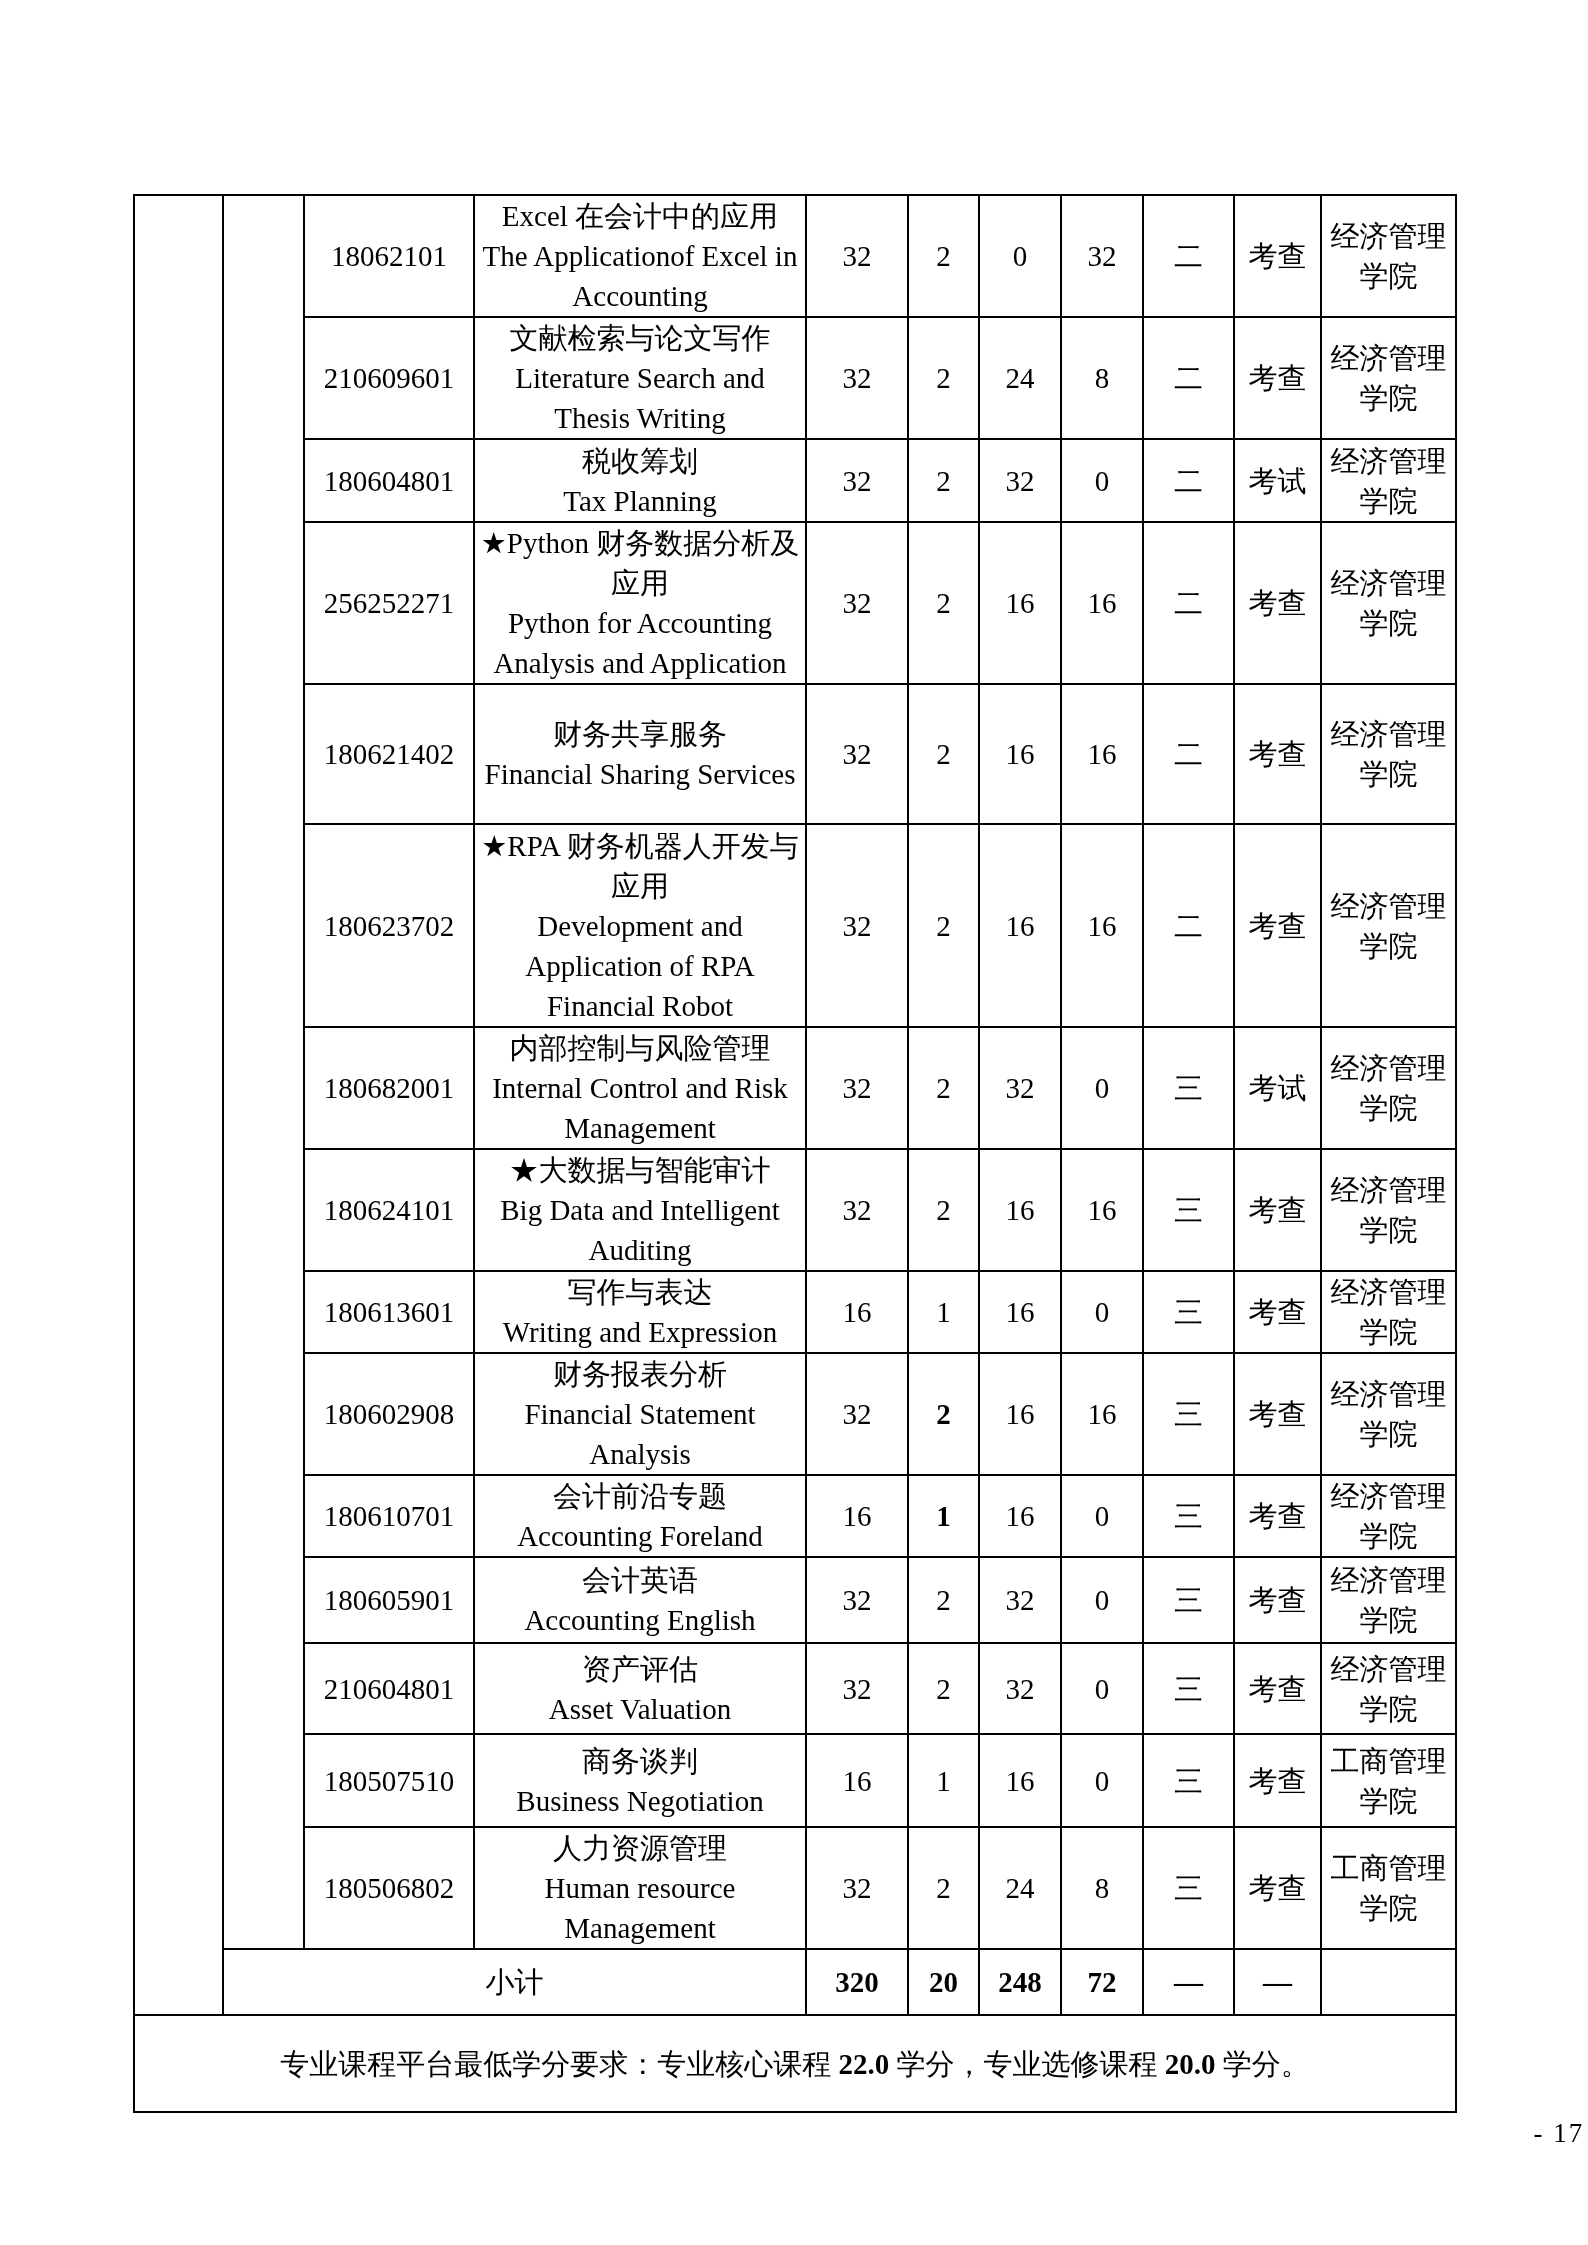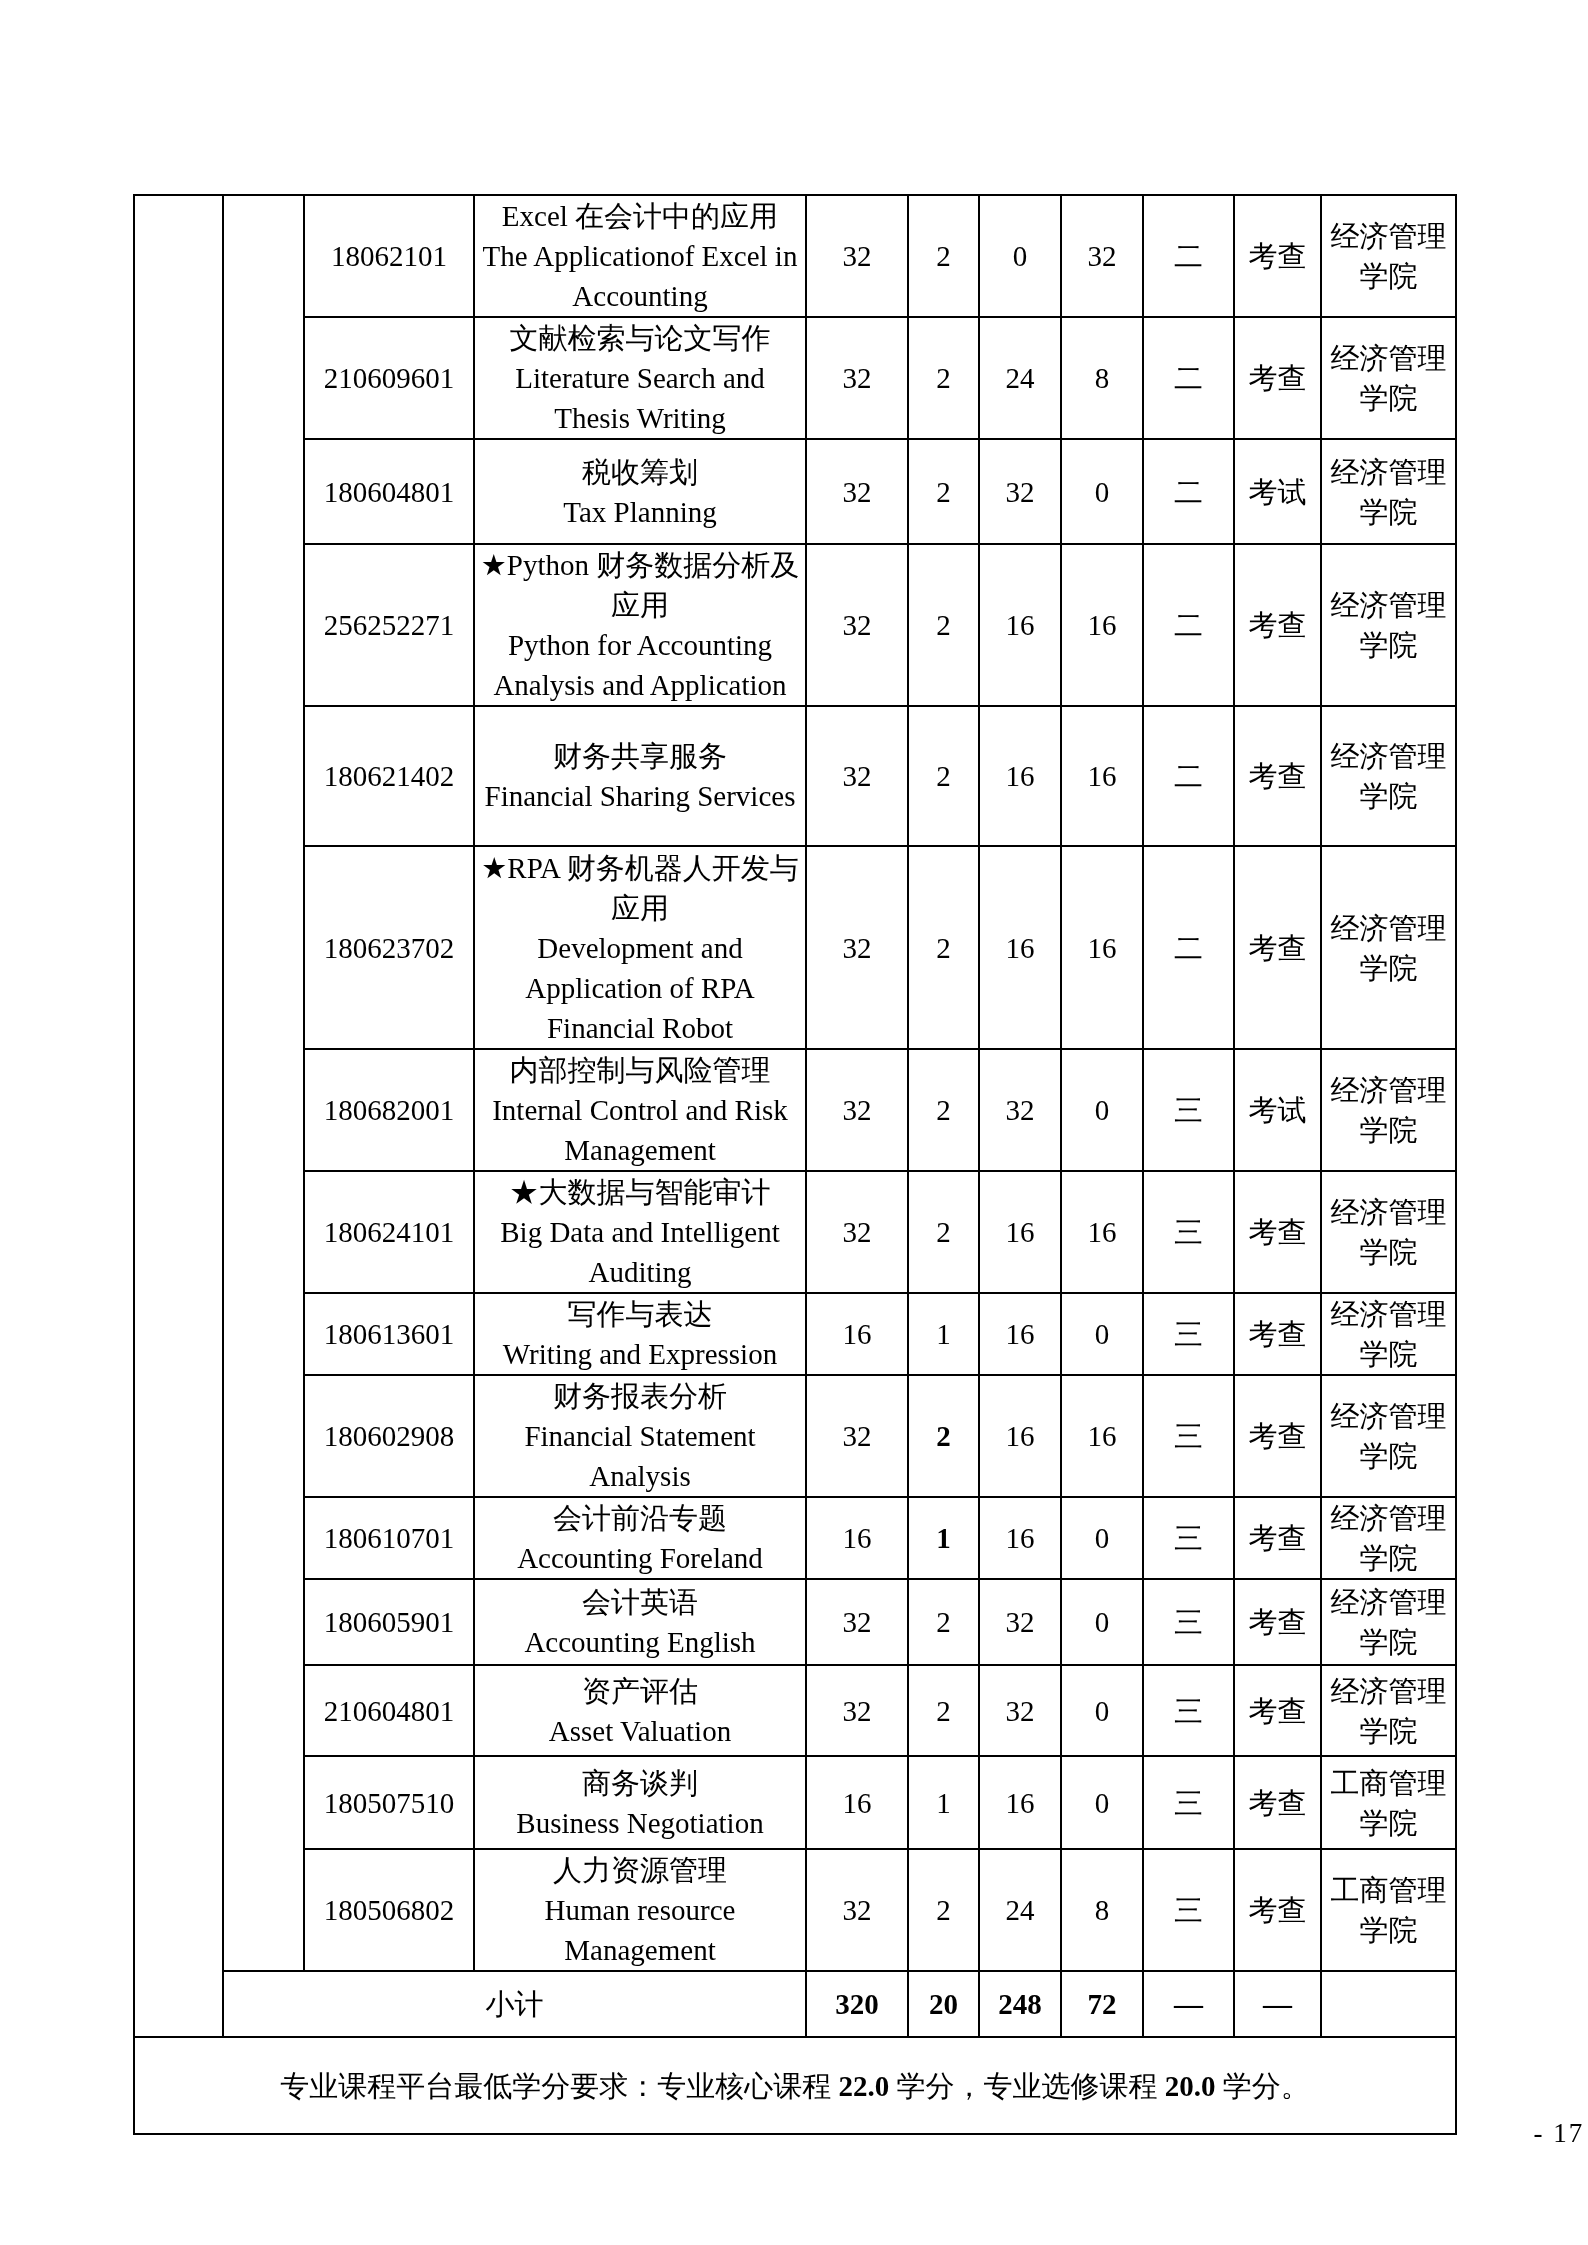--- a/index.html
+++ b/index.html
@@ -89,21 +89,21 @@
           <span class="en">Literature Search and Thesis Writing</span>
         </td>
         <td>32</td>
         <td>2</td>
         <td>24</td>
         <td>8</td>
         <td>二</td>
         <td>考查</td>
         <td>经济管理学院</td>
       </tr>
-      <tr style="height: 105px;">
+      <tr style="height: 83px;">
         <td>180604801</td>
         <td class="name-cell">
           <span class="zh">税收筹划</span>
           <span class="en">Tax Planning</span>
         </td>
         <td>32</td>
         <td>2</td>
         <td>32</td>
         <td>0</td>
         <td>二</td>

